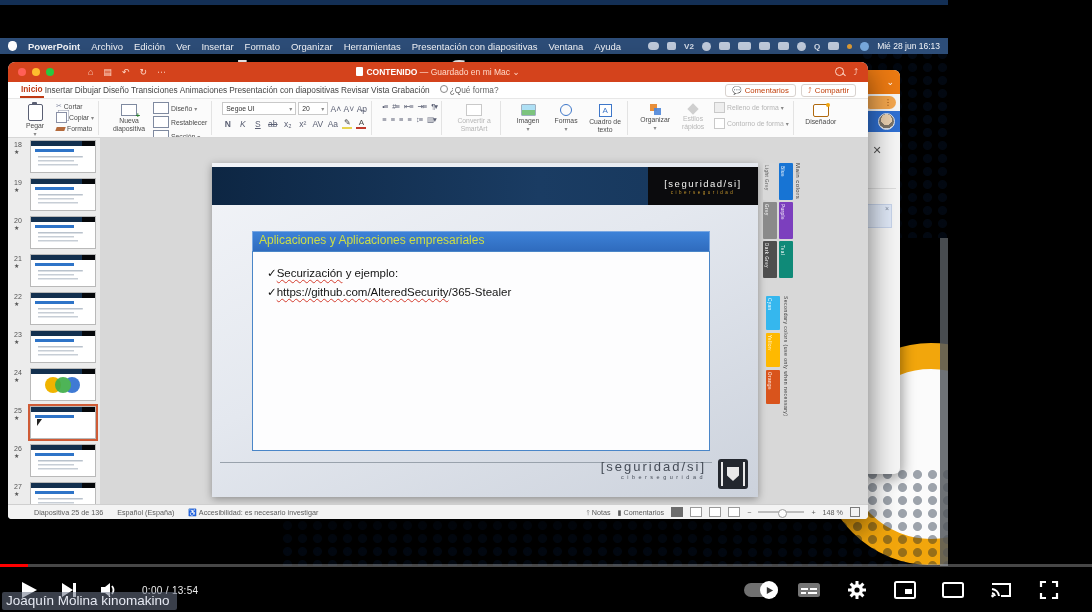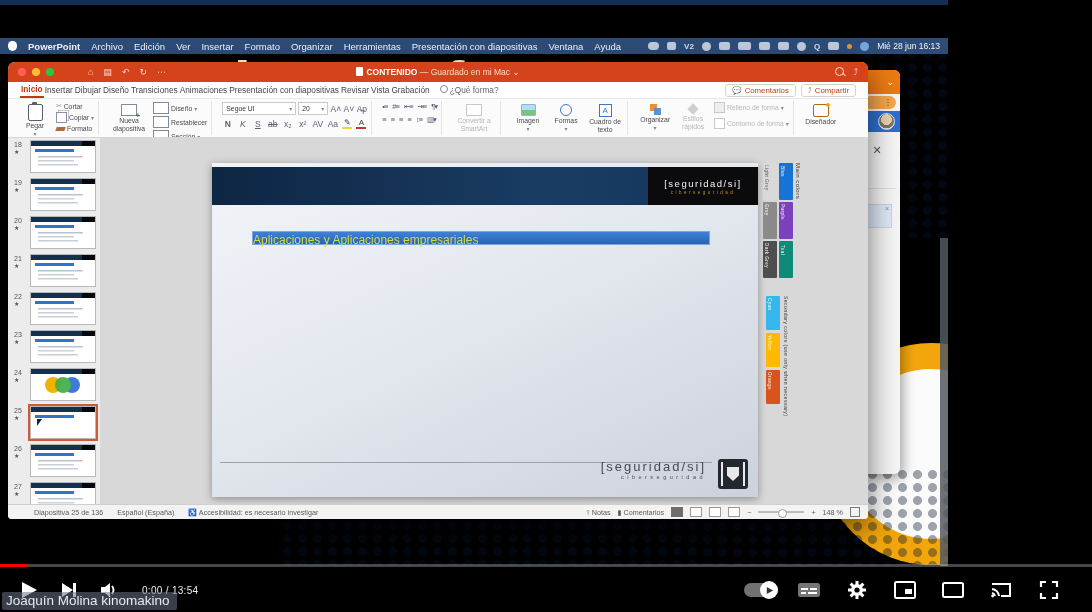--- a/index.html
+++ b/index.html
@@ -116,23 +116,23 @@
 
   
   #slide{left:212px;top:163px;width:546px;height:334px;background:linear-gradient(155deg,#f2f4f8 0%,#e4e8ef 45%,#ccd2dc 100%);
          box-shadow:0 2px 8px rgba(0,0,0,.35);}
   #slide-header{position:absolute;left:0;top:4px;right:0;height:38px;
       background:linear-gradient(90deg,#0d2643 0%,#1a3c63 60%,#16365a 100%);}
   #slide-logo{position:absolute;right:0;top:0;width:110px;height:38px;background:#0b0b0d;color:#f5f5f2;
       display:flex;flex-direction:column;align-items:center;justify-content:center;}
   #slide-logo .l1{font-size:9.5px;letter-spacing:1.5px;}
   #slide-logo .l2{font-size:4.5px;letter-spacing:2.5px;color:#c8992e;margin-top:1px;}
-  #slide-titlebar{position:absolute;left:40px;top:68px;width:458px;height:14px;
+  #slide-titlebar{position:absolute;left:40px;top:68px;width:458px;height:28px;
       background:linear-gradient(180deg,#3d82d8,#2a63b4);border:1px solid #79a7e2;box-sizing:border-box;
-      color:#cede45;font-size:12px;line-height:17px;}
+      color:#cede45;font-size:12px;line-height:17px;padding-left:6px;}
   #slide-content{position:absolute;left:40px;top:88px;width:458px;height:200px;background:#fdfdfe;
       border:1.5px solid #4a86c8;box-sizing:border-box;padding:12px 0 0 14px;
       font-size:11.5px;color:#141414;line-height:19px;}
   .part.miss{text-decoration:underline wavy #d43c2e 1px;text-underline-offset:2px;}
   #slide-footline{position:absolute;left:8px;top:299px;width:492px;height:1px;background:#99a2ac;}
   #slide-footlogo{position:absolute;right:52px;top:296px;text-align:right;color:#454c57;}
   #slide-footlogo .l1{font-size:13px;letter-spacing:2px;}
   #slide-footlogo .l2{font-size:5.5px;letter-spacing:3.5px;}
   #slide-shield{position:absolute;right:10px;top:296px;width:30px;height:30px;background:#23272e;border-radius:3px;
       color:#f2f2f2;display:flex;align-items:center;justify-content:center;font-size:10px;}
@@ -551,20 +551,24 @@
   <div class="abs" id="canvas"></div>
 
   <div class="abs" id="slide">
     <div id="slide-header">
       <div id="slide-logo">
         <span class="l1">[seguridad/si]</span>
         <span class="l2">ciberseguridad</span>
       </div>
     </div>
     <div id="slide-titlebar">Aplicaciones y Aplicaciones empresariales</div>
+    <div id="slide-content">
+      <div><span class="part">✓</span><span class="part miss">Securización</span><span class="part"> y ejemplo:</span></div>
+      <div><span class="part">✓</span><span class="part miss">https://github.com/AlteredSecurity</span><span class="part">/365-Stealer</span></div>
+    </div>
     <div id="slide-footline"></div>
     <div id="slide-footlogo">
       <div class="l1">[seguridad/si]</div>
       <div class="l2">ciberseguridad</div>
     </div>
     <div id="slide-shield">
         <span class="shieldglyph"></span>
       </div>
   </div>
 

